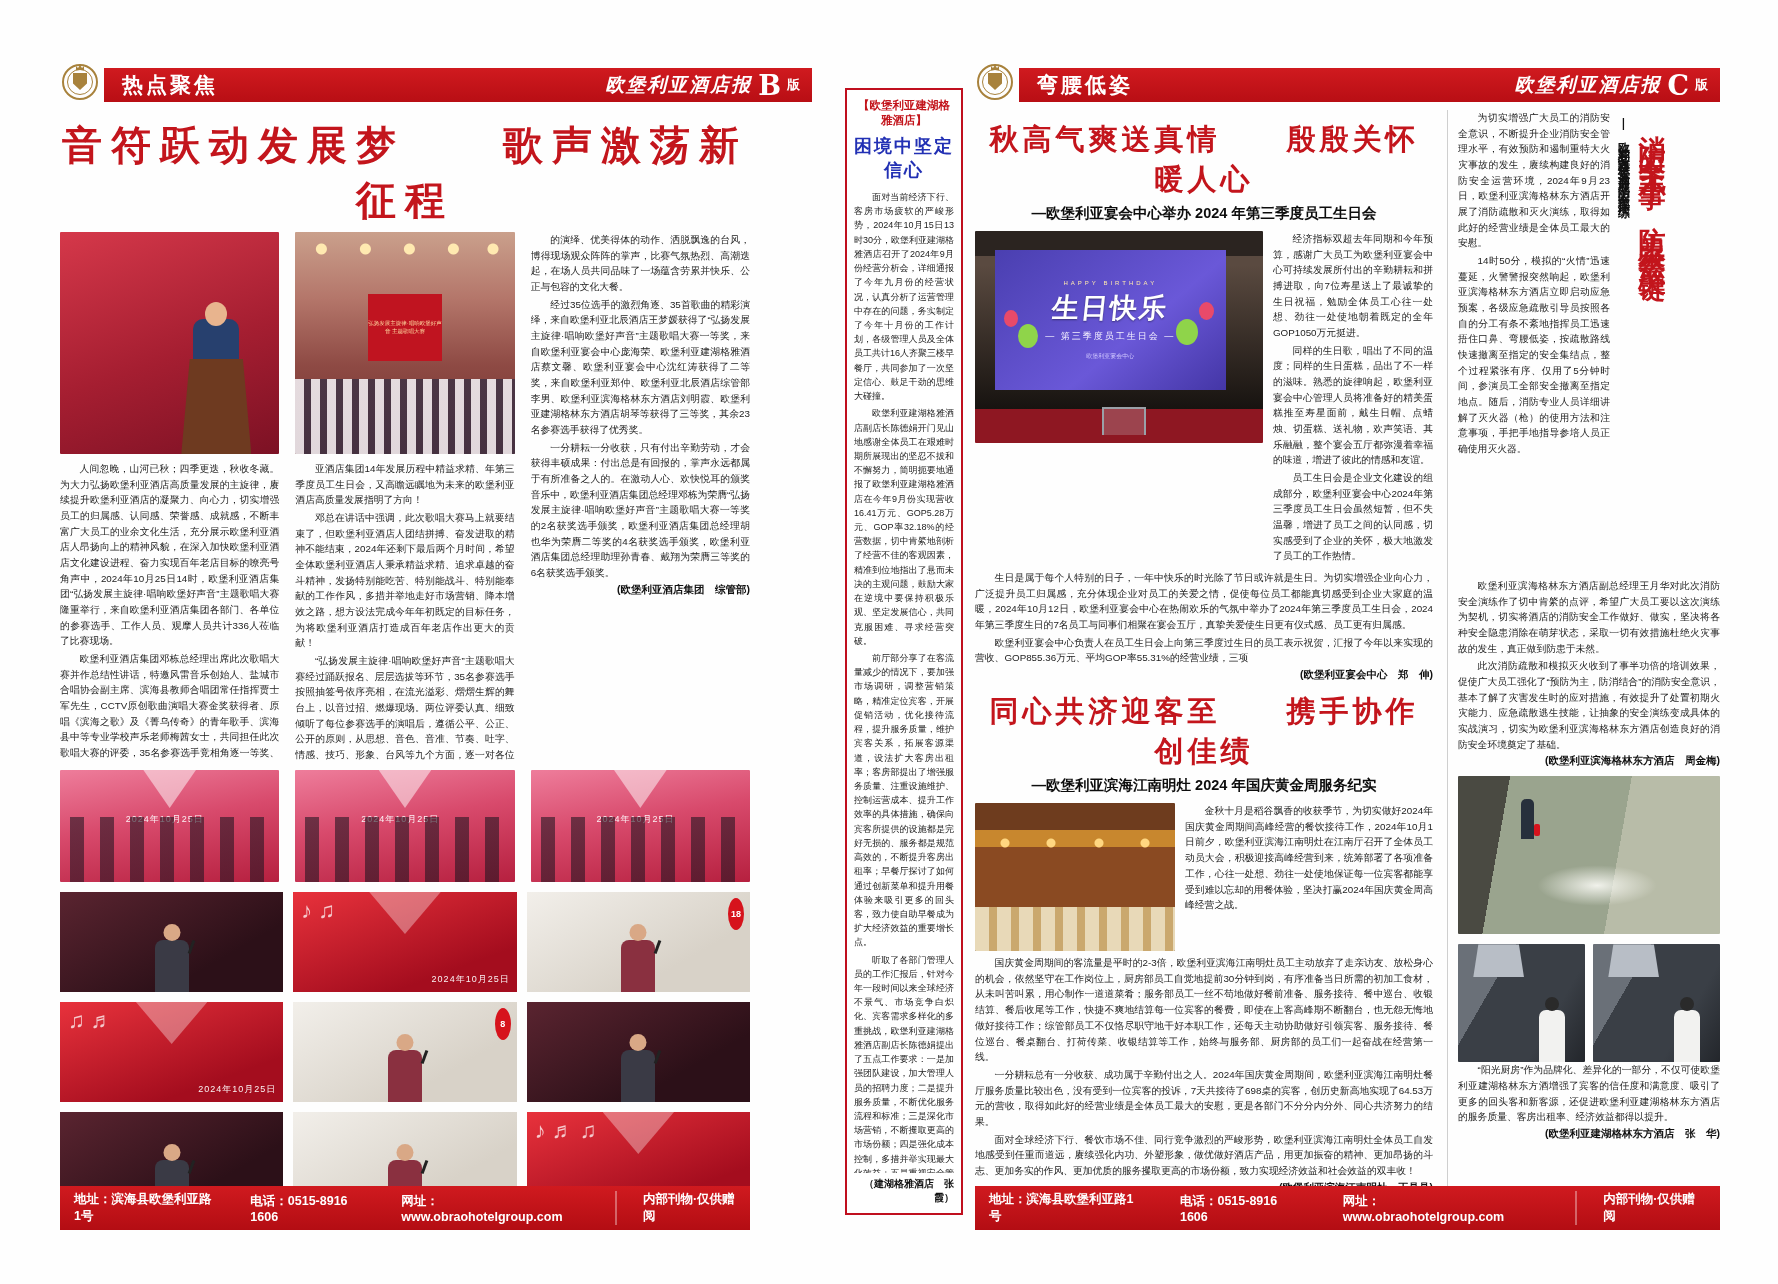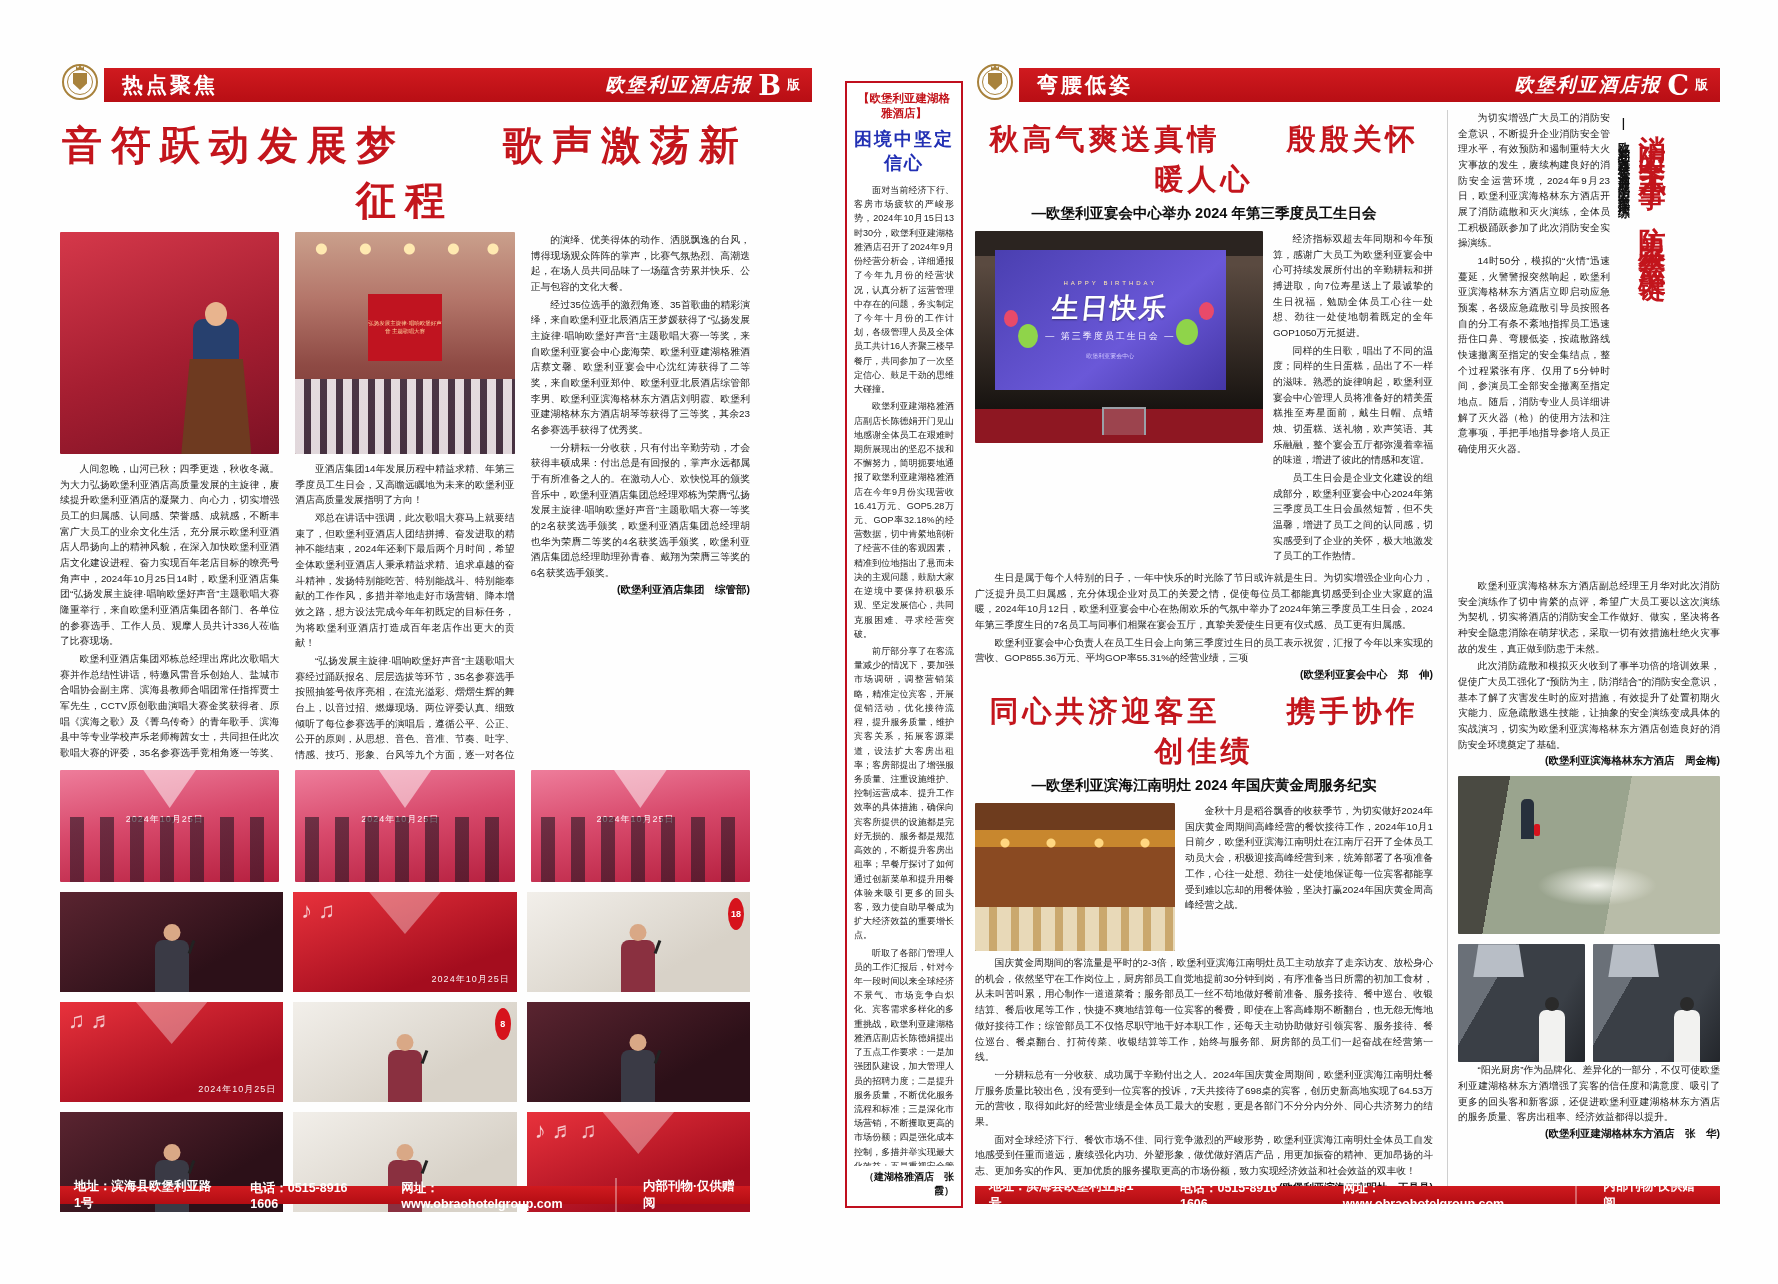--- a/index.html
+++ b/index.html
@@ -24,21 +24,21 @@
                     font-size:19px;letter-spacing:2px;}
   .masthead .edition{font-size:27px;font-weight:bold;font-family:"DejaVu Serif",serif;line-height:1;}
   .masthead .ed-suffix{font-size:13px;font-weight:bold;}
   .headline{font-family:"DejaVu Serif",serif;font-weight:bold;color:#c3151c;text-align:center;}
   .byline{font-weight:bold;text-align:right;font-size:10.5px;color:#111;}
   p.para{margin:0 0 2px 0;text-indent:2em;text-align:justify;font-size:9.8px;line-height:1.6;color:#222;}
   .photo{position:relative;overflow:hidden;border-radius:1px;}
   .photo-label{position:absolute;color:rgba(255,255,255,.92);font-size:9px;letter-spacing:1px;}
   .badge{position:absolute;width:16px;height:32px;border-radius:50%;background:#d6131c;color:#fff;
          font-size:9px;font-weight:bold;display:flex;align-items:center;justify-content:center;}
-  .footerbar{position:absolute;height:18px;background:linear-gradient(#d01a1f,#b30d13);
+  .footerbar{position:absolute;height:44px;background:linear-gradient(#d01a1f,#b30d13);
              display:flex;align-items:center;color:#fff;font-size:12.5px;font-weight:bold;
              padding:0 14px;gap:36px;}
   .footerbar .note{margin-left:auto;border-left:2px solid rgba(255,255,255,.35);padding-left:26px;}
   
   .page-b{left:60px;width:752px;}
   .pb-headline{font-size:40px;letter-spacing:9px;margin:16px 0 4px 0;width:690px;}
   .pb-sub{width:690px;text-align:center;font-weight:bold;font-size:16.5px;margin-bottom:10px;color:#0d0d0d;}
   .pb-cols{width:690px;display:grid;grid-template-columns:1fr 1fr 1fr;gap:16px;height:528px;overflow:hidden;}
   .pb-col{overflow:hidden;}
   .photo-top{height:222px;margin-bottom:7px;}
@@ -84,21 +84,21 @@
              background:#3a3a45;border-radius:8px 8px 0 0;}
   .cell .fig::before{content:"";position:absolute;left:50%;top:-16px;transform:translateX(-50%);
              width:17px;height:17px;border-radius:50%;background:#d9a886;}
   .cell-light .fig{background:#8a3040;}
   .cell .mic{position:absolute;left:58%;bottom:38px;width:3px;height:14px;background:#222;transform:rotate(20deg);}
   .cell .notes{position:absolute;left:8px;top:6px;color:rgba(255,255,255,.75);font-size:22px;letter-spacing:6px;}
   .cell .date{position:absolute;right:7px;bottom:6px;color:rgba(255,255,255,.95);font-size:9px;letter-spacing:1px;}
   .cell .vee{position:absolute;left:34%;top:0;width:32%;height:42%;background:rgba(255,255,255,.35);
              clip-path:polygon(0 0,100% 0,50% 100%);}
   
-  .midcol{position:absolute;left:845px;top:81px;width:118px;height:1127px;border:2px solid #c00f1e;
+  .midcol{position:absolute;left:845px;top:88px;width:118px;height:1127px;border:2px solid #c00f1e;
           box-sizing:border-box;padding:8px 7px;display:flex;flex-direction:column;background:#fff;}
   .mid-tag{color:#c3151c;font-weight:bold;font-size:11.5px;text-align:center;letter-spacing:0;}
   .mid-title{color:#2230b4;font-weight:bold;font-size:18px;text-align:center;letter-spacing:2px;
              font-family:"DejaVu Serif",serif;margin:6px 0 8px 0;}
   .mid-body{flex:1;overflow:hidden;}
   .mid-body p.para{font-size:9px;line-height:1.58;margin-bottom:3px;}
   .mid-byline{font-size:10px;padding-top:4px;}
   
   .page-c{left:975px;width:745px;}
   .pc-main{display:flex;gap:14px;margin-top:8px;height:1078px;overflow:hidden;}
@@ -365,21 +365,21 @@
               <p class="para">面对全球经济下行、餐饮市场不佳、同行竞争激烈的严峻形势，欧堡利亚滨海江南明灶全体员工自发地感受到任重而道远，赓续强化内功、外塑形象，做优做好酒店产品，用更加振奋的精神、更加昂扬的斗志、更加务实的作风、更加优质的服务攫取更高的市场份额，致力实现经济效益和社会效益的双丰收！</p>
             </div>
           <div class="byline">(欧堡利亚滨海江南明灶　王晶晶)</div>
         </div>
 
       </div>
 
       <div class="pc-right">
         <div class="fire-top">
           <div class="fire-text1">
-              <p class="para">为切实增强广大员工的消防安全意识，不断提升企业消防安全管理水平，有效预防和遏制重特大火灾事故的发生，赓续构建良好的消防安全运营环境，2024年9月23日，欧堡利亚滨海格林东方酒店开展了消防疏散和灭火演练，全体员工积极踊跃参加了此次消防安全实操演练。</p>
+              <p class="para">为切实增强广大员工的消防安全意识，不断提升企业消防安全管理水平，有效预防和遏制重特大火灾事故的发生，赓续构建良好的消防安全运营环境，2024年9月23日，欧堡利亚滨海格林东方酒店开展了消防疏散和灭火演练，取得如此好的经营业绩是全体员工最大的安慰。</p>
               <p class="para">14时50分，模拟的“火情”迅速蔓延，火警警报突然响起，欧堡利亚滨海格林东方酒店立即启动应急预案，各级应急疏散引导员按照各自的分工有条不紊地指挥员工迅速捂住口鼻、弯腰低姿，按疏散路线快速撤离至指定的安全集结点，整个过程紧张有序、仅用了5分钟时间，参演员工全部安全撤离至指定地点。随后，消防专业人员详细讲解了灭火器（枪）的使用方法和注意事项，手把手地指导参培人员正确使用灭火器。</p>
             </div>
           <div class="v-sub">—欧堡利亚滨海格林东方酒店开展消防安全实操演练</div>
           <div class="v-title">消防安全无小事　防患未然最关键</div>
         </div>
         <div class="fire-text2">
             <p class="para">欧堡利亚滨海格林东方酒店副总经理王月华对此次消防安全演练作了切中肯綮的点评，希望广大员工要以这次演练为契机，切实将酒店的消防安全工作做好、做实，坚决将各种安全隐患消除在萌芽状态，采取一切有效措施杜绝火灾事故的发生，真正做到防患于未然。</p>
             <p class="para">此次消防疏散和模拟灭火收到了事半功倍的培训效果，促使广大员工强化了“预防为主，防消结合”的消防安全意识，基本了解了灾害发生时的应对措施，有效提升了处置初期火灾能力、应急疏散逃生技能，让抽象的安全演练变成具体的实战演习，切实为欧堡利亚滨海格林东方酒店创造良好的消防安全环境奠定了基础。</p>
           </div>
         <div class="byline">(欧堡利亚滨海格林东方酒店　周金梅)</div>

